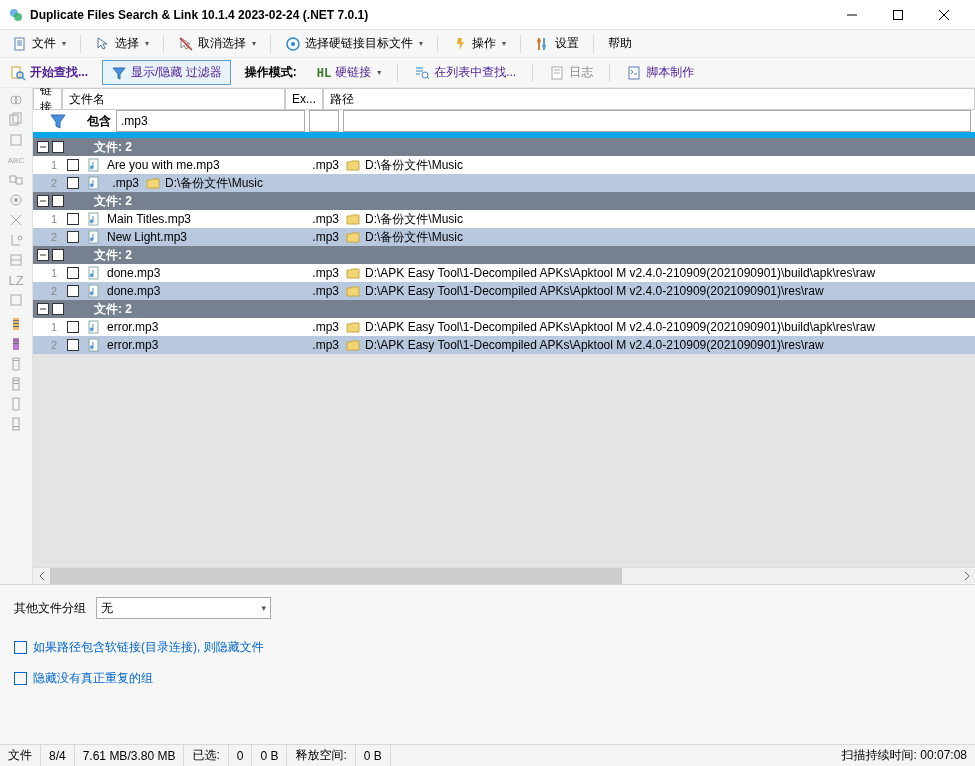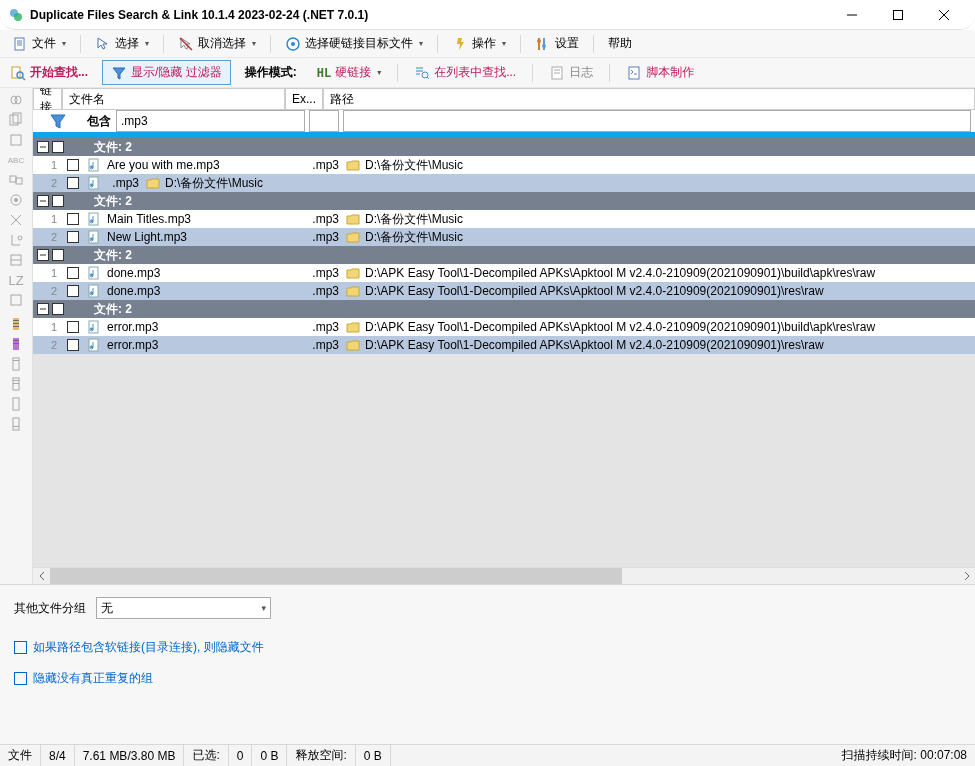--- a/index.html
+++ b/index.html
@@ -1,39 +1,39 @@
 <!DOCTYPE html>
 <html><head>
 <meta charset="utf-8">
 <style>
 * { box-sizing: border-box; margin: 0; padding: 0; font-family: "Microsoft YaHei", "Segoe UI", Tahoma, sans-serif; font-size: 12px; }
 html, body { width: 975px; height: 766px; background: #fff; overflow: hidden; }
 
 
-.titlebar { height: 30px; background: #fff; display: flex; align-items: center; padding: 0 8px; border-bottom: 1px solid #e0e0e0; border-radius: 15px; }
+.titlebar { height: 30px; background: #fff; display: flex; align-items: center; padding: 0 8px; border-bottom: 1px solid #e0e0e0; }
 .titlebar .appicon { width: 16px; height: 16px; margin-right: 6px; }
 .titlebar .appicon svg { width: 16px; height: 16px; }
 .titlebar .title { flex: 1; font-weight: bold; color: #000; }
 .titlebar .winctls { display: flex; }
 .titlebar .winbtn { width: 46px; height: 30px; display: flex; align-items: center; justify-content: center; }
 .titlebar .winbtn svg { width: 10px; height: 10px; stroke: #000; stroke-width: 1; fill: none; }
 
 
 .menubar { height: 28px; background: #f7f7f7; display: flex; align-items: center; padding: 2px 6px; border-bottom: 1px solid #e8e8e8; gap: 6px; }
 .menuitem { display: flex; align-items: center; gap: 4px; padding: 2px 6px; color: #000; }
 .menusep { width: 1px; height: 18px; background: #d8d8d8; margin: 0 2px; }
 .micon { width: 16px; height: 16px; display: inline-flex; align-items: center; justify-content: center; }
 .micon svg { width: 16px; height: 16px; }
 .dropdown-arrow { margin-left: 2px; font-size: 8px; color: #555; }
 
 
 .toolbar2 { height: 30px; background: #f7f7f7; display: flex; align-items: center; padding: 2px 4px; border-bottom: 1px solid #e8e8e8; gap: 8px; }
 .tbtn { display: flex; align-items: center; gap: 4px; padding: 2px 6px; color: #000; }
 .tbtn.bordered { border: 1px solid #5a9fd6; background: #e8f2fb; padding: 3px 8px; }
-.tbtn .label { color: #be185d; }
+.tbtn .label { color: #4c1d95; }
 .tbtn .labelblack { color: #000; }
 .hl { color: #3a7a2a; font-weight: bold; font-family: monospace; }
 
 
 .mainwrap { display: flex; height: calc(766px - 30px - 28px - 30px - 160px - 22px); }
 .sidebar { width: 33px; background: #f5f5f5; border-right: 1px solid #e0e0e0; display: flex; flex-direction: column; align-items: center; padding-top: 2px; gap: 0; }
 .sidebtn { width: 20px; height: 20px; display: flex; align-items: center; justify-content: center; opacity: 0.7; }
 .sidebtn svg { width: 16px; height: 16px; }
 .content { flex: 1; display: flex; flex-direction: column; background: #fff; overflow: hidden; }
 

